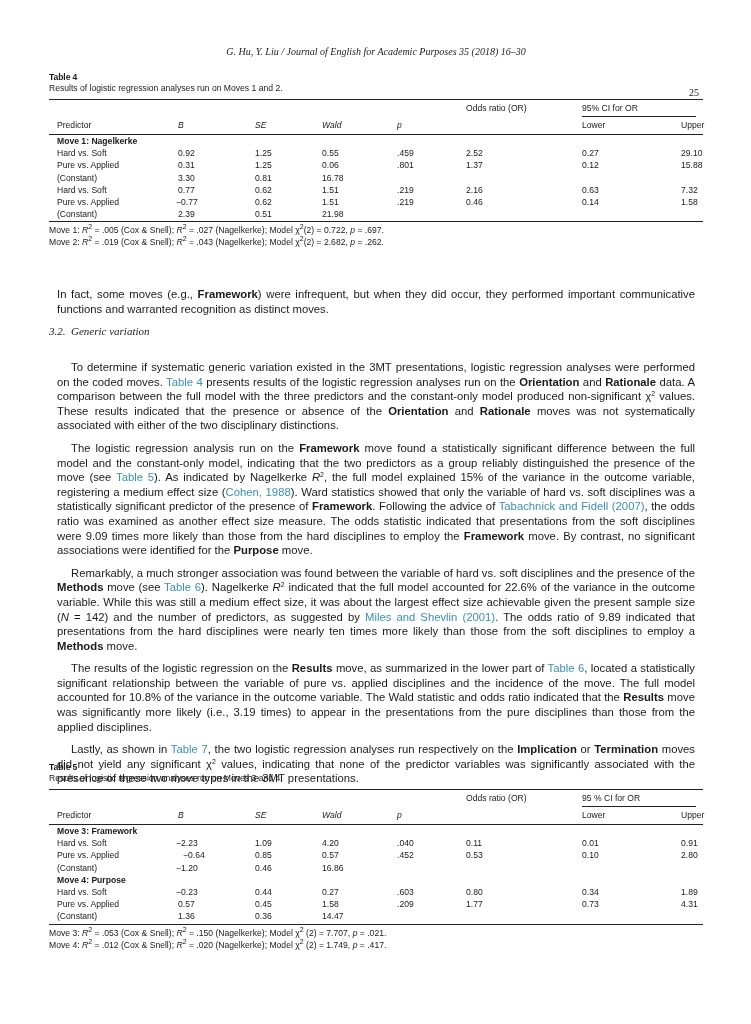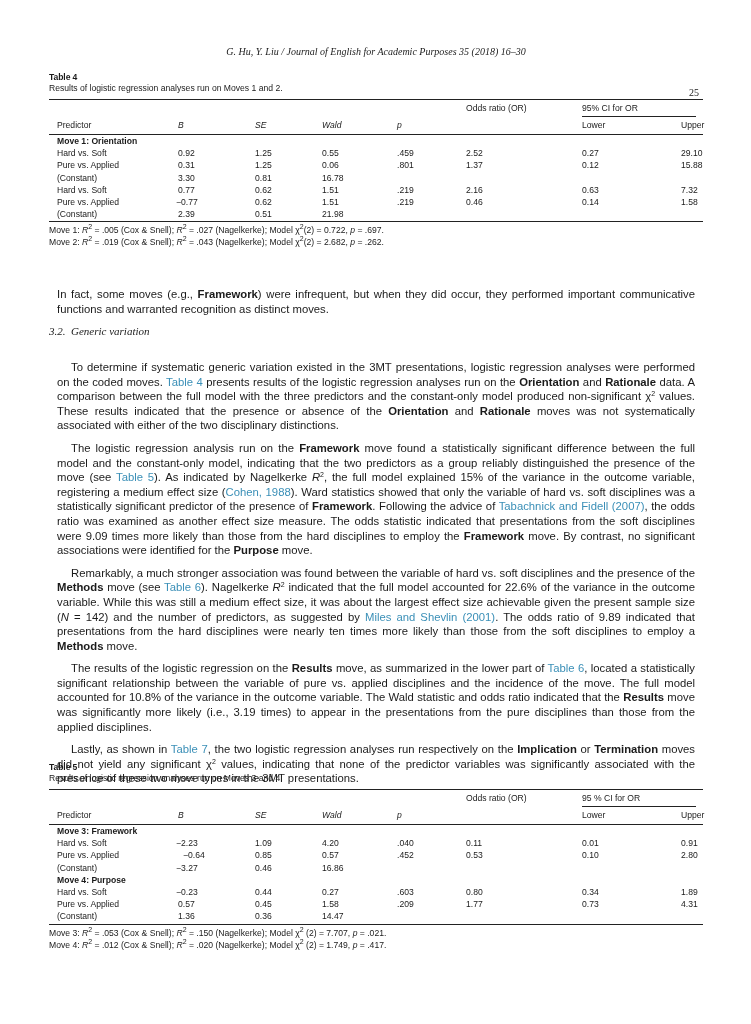--- a/index.html
+++ b/index.html
@@ -76,21 +76,21 @@
       <span class="cell c1 it">B</span>
       <span class="cell c2 it">SE</span>
       <span class="cell c3 it">Wald</span>
       <span class="cell c4 it">p</span>
       <span class="cell c6">Lower</span>
       <span class="cell c7">Upper</span>
     </div>
     <div class="rule-mid"></div>
 
     <div class="row">
-        <span class="cell c0 bold">Move 1: Orientation</span>
+        <span class="cell c0 bold">Move 1: Nagelkerke</span>
       </div>
     <div class="row">
       <span class="cell c0">Hard vs. Soft</span>
       <span class="cell c1">0.92</span>
       <span class="cell c2">1.25</span>
       <span class="cell c3">0.55</span>
       <span class="cell c4">.459</span>
       <span class="cell c5">2.52</span>
       <span class="cell c6">0.27</span>
       <span class="cell c7">29.10</span>
@@ -210,21 +210,21 @@
       <span class="cell c1" style="left:134px">−0.64</span>
       <span class="cell c2">0.85</span>
       <span class="cell c3">0.57</span>
       <span class="cell c4">.452</span>
       <span class="cell c5">0.53</span>
       <span class="cell c6">0.10</span>
       <span class="cell c7">2.80</span>
     </div>
     <div class="row">
       <span class="cell c0">(Constant)</span>
-      <span class="cell c1" style="left:127px">−3.27</span>
+      <span class="cell c1" style="left:127px">−1.20</span>
       <span class="cell c2">0.46</span>
       <span class="cell c3">16.86</span>
     </div>
     <div class="row">
         <span class="cell c0 bold">Move 4: Purpose</span>
       </div>
     <div class="row">
       <span class="cell c0">Hard vs. Soft</span>
       <span class="cell c1" style="left:127px">−0.23</span>
       <span class="cell c2">0.44</span>

